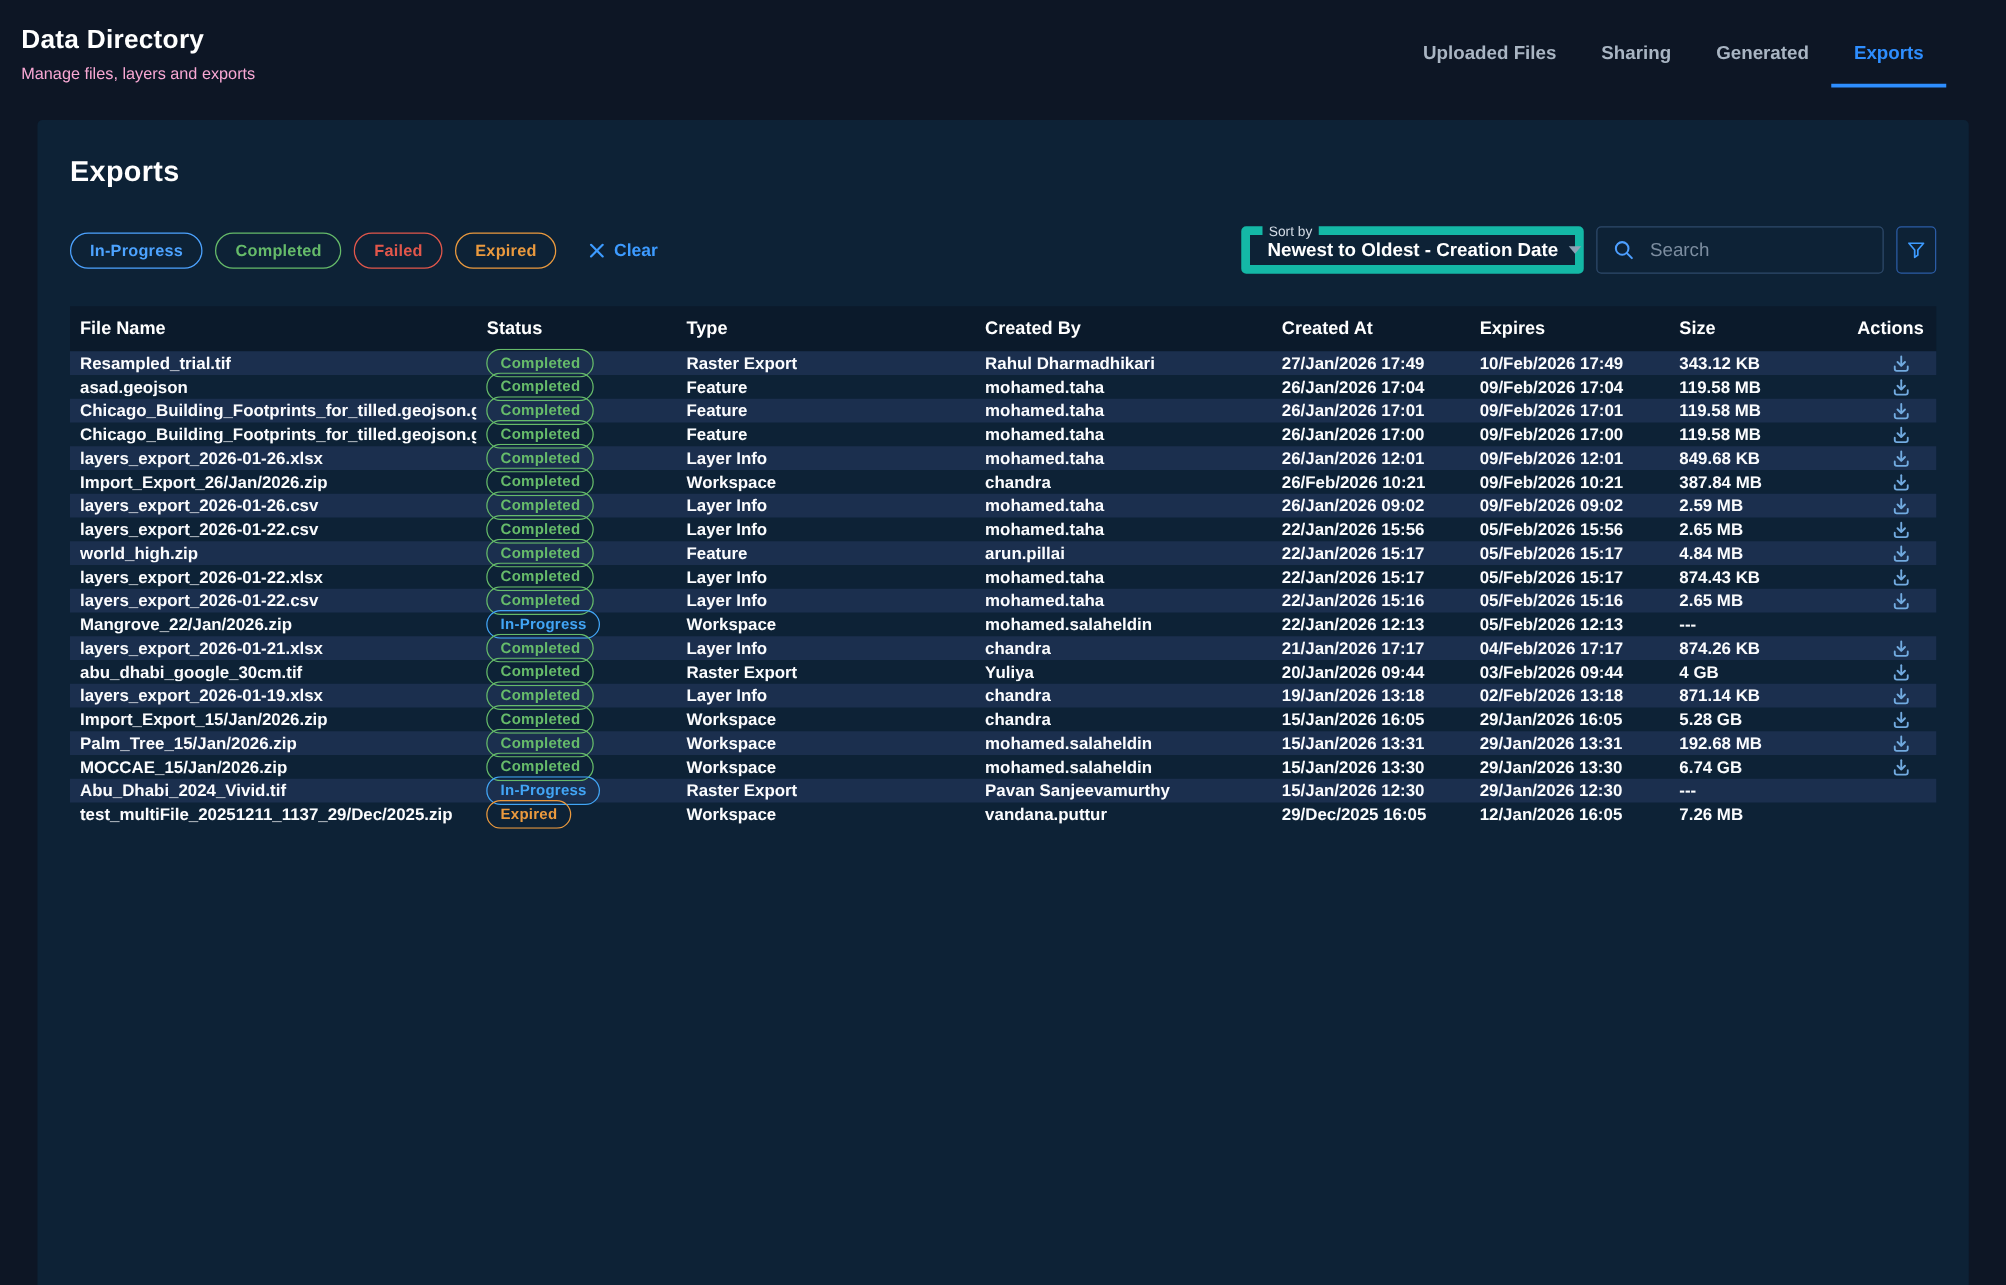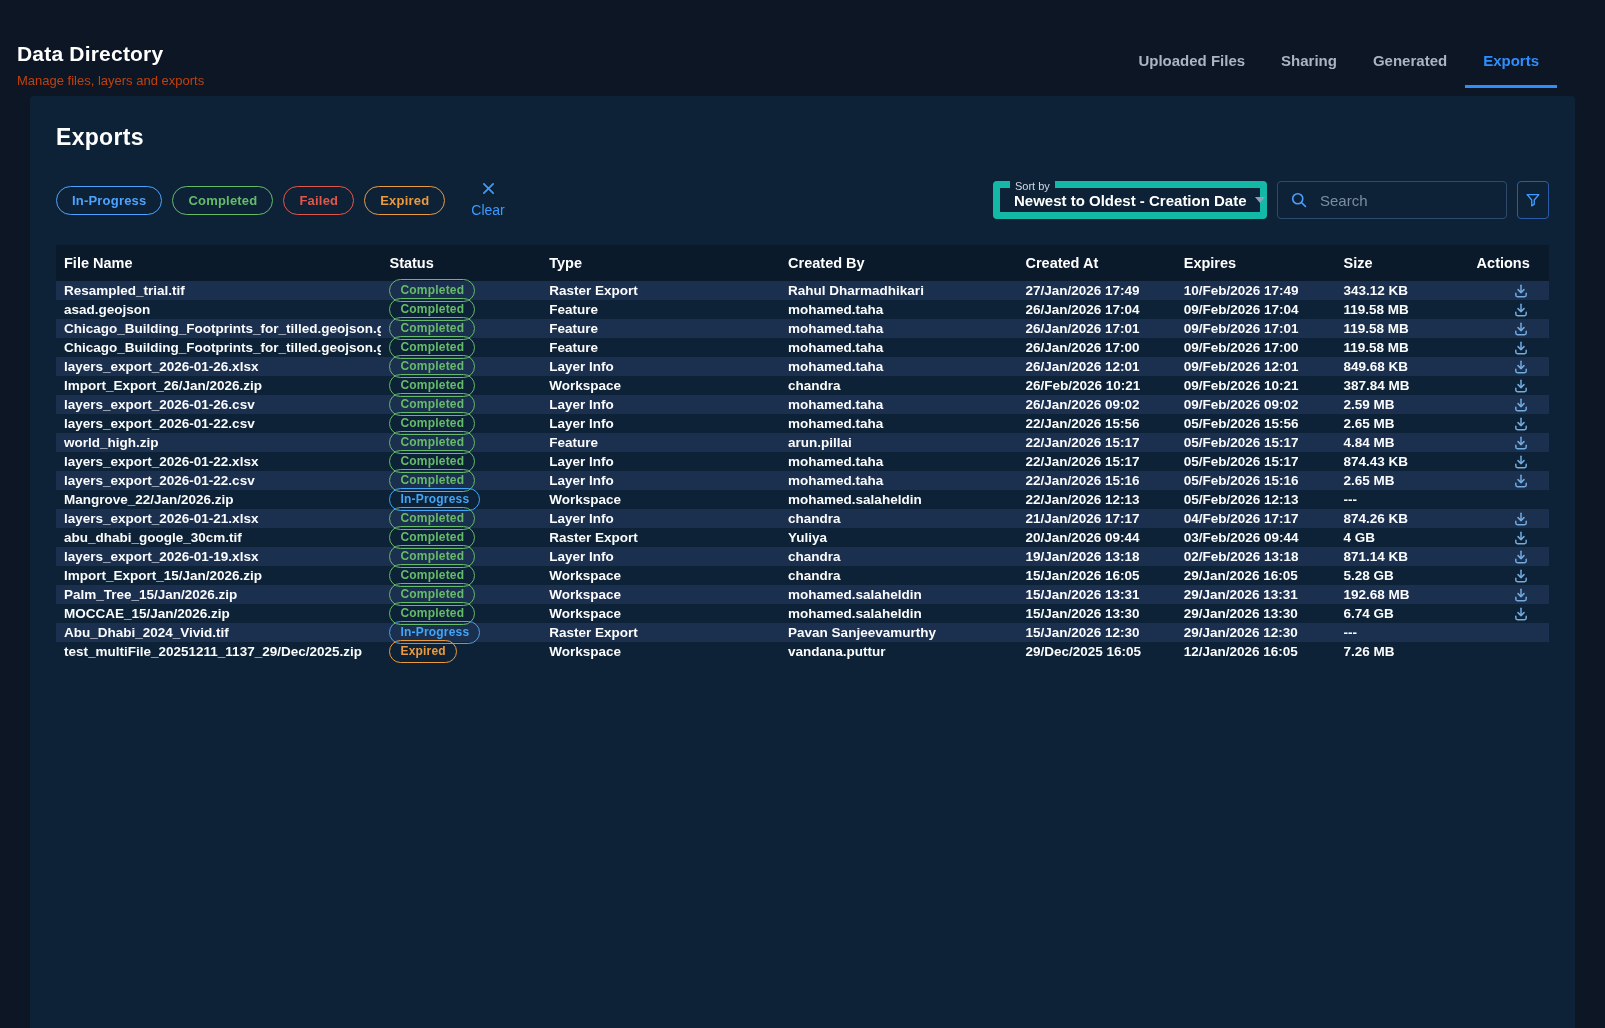--- a/index.html
+++ b/index.html
@@ -7,44 +7,44 @@
   body {
     width:1605px; height:1028px;
     background:#0d1625;
     font-family:"Liberation Sans", sans-serif;
     color:#f4f7fb;
     overflow:hidden;
     position:relative;
   }
 
   
-  .top-header { display:flex; justify-content:space-between; align-items:flex-end; padding:20px 0 0 17px; height:88px; }
+  .top-header { display:flex; justify-content:space-between; align-items:flex-start; padding:20px 0 0 17px; height:88px; }
   .title-block .app-title { font-size:21px; font-weight:700; color:#ffffff; letter-spacing:.2px; }
-  .title-block .app-subtitle { font-size:13px; color:#c2410c; margin-top:7px; }
+  .title-block .app-subtitle { font-size:13px; color:#f9a8d4; margin-top:7px; }
   .top-nav { display:flex; margin-top:8px; margin-right:48px; }
   .nav-item { font-size:15px; font-weight:700; color:#a9b5c3; padding:6px 18px 16px; cursor:pointer; border-bottom:3px solid transparent; }
   .nav-item.active { color:#2e8eff; border-bottom-color:#2e8eff; }
 
   
   .panel {
     position:absolute; left:30px; right:30px; top:96px; bottom:0;
     background:#0d2236; border-radius:4px 4px 0 0;
     padding:24px 26px 0;
   }
   .panel-title { font-size:23px; font-weight:600; color:#ffffff; margin:4px 0 30px; letter-spacing:.3px; }
 
   
   .toolbar { display:flex; justify-content:space-between; align-items:center; margin-bottom:26px; }
   .chips { display:flex; align-items:center; gap:10px; }
   .chip {
     border:1px solid; border-radius:15px; background:transparent;
     font-family:inherit; font-size:13px; font-weight:600;
     padding:6px 15px; cursor:pointer; letter-spacing:.2px;
   }
-  .clear-btn { display:flex; align-items:center; gap:7px; margin-left:10px; color:#3d9bff; font-size:14px; font-weight:400; cursor:pointer; background:none; border:none; font-family:inherit;flex-direction:column; }
+  .clear-btn { display:flex; align-items:center; gap:7px; margin-left:10px; color:#3d9bff; font-size:14px; font-weight:700; cursor:pointer; background:none; border:none; font-family:inherit; }
 
   .controls { display:flex; align-items:center; gap:10px; }
   .sort-select { position:relative; width:274px; height:38px; border:7px solid #14b8a6; border-radius:4px; display:flex; align-items:center; padding:0 14px; cursor:pointer; }
   .sort-label { position:absolute; top:-8px; left:10px; background:#0d2236; padding:0 5px; font-size:11px; color:#d3dbe5; }
   .sort-value { font-size:15px; font-weight:700; color:#ffffff; flex:1; white-space:nowrap; }
   .caret-down { width:0; height:0; border-left:5px solid transparent; border-right:5px solid transparent; border-top:6px solid #8da1b6; margin-left:8px; }
 
   .search-box { width:230px; height:38px; border:1px solid #2e4a6b; border-radius:4px; display:flex; align-items:center; padding:0 12px; gap:10px; }
   .search-box input { background:transparent; border:none; outline:none; color:#e8eef5; font-size:15px; font-family:inherit; width:100%; }
   .search-box input::placeholder { color:#7c8da0; }
@@ -53,21 +53,21 @@
 
   
   .data-table { width:100%; }
   .t-head, .t-row {
     display:grid;
     grid-template-columns:21.8% 10.7% 16% 15.9% 10.6% 10.7% 8.3% 1fr;
     align-items:center;
   }
   .t-head { height:36px; background:#0b1a2b; }
   .t-head .th { font-size:14.5px; font-weight:700; color:#ffffff; padding-left:8px; white-space:nowrap; }
-  .t-head .th.th-actions { text-align:center; padding-right:10px; }
+  .t-head .th.th-actions { text-align:right; padding-right:10px; }
   .t-row { height:19px; }
   .t-row:nth-child(odd) { background:#1b2f4e; }
   .t-row .td { font-size:13.5px; font-weight:600; color:#fbfcfe; padding-left:8px; white-space:nowrap; overflow:hidden; }
   .td-actions { text-align:right; padding-right:18px; }
   .badge {
     display:inline-block; border:1px solid; border-radius:12px;
     font-size:12px; font-weight:600; padding:3px 10px 4px; letter-spacing:.2px;
     background:transparent;
   }
   .dl-btn { background:none; border:none; cursor:pointer; padding:2px; vertical-align:middle; }

